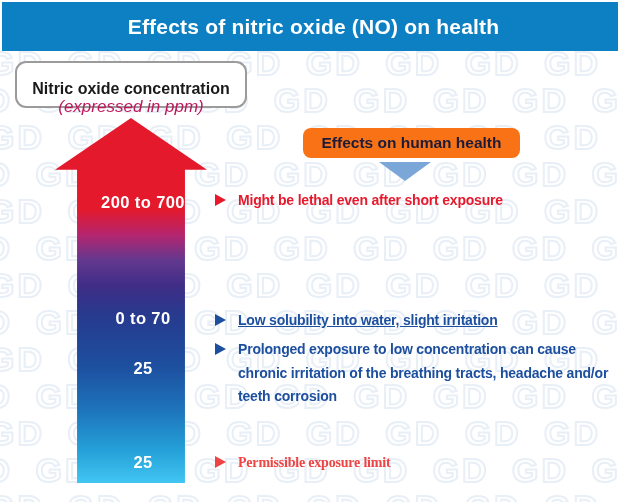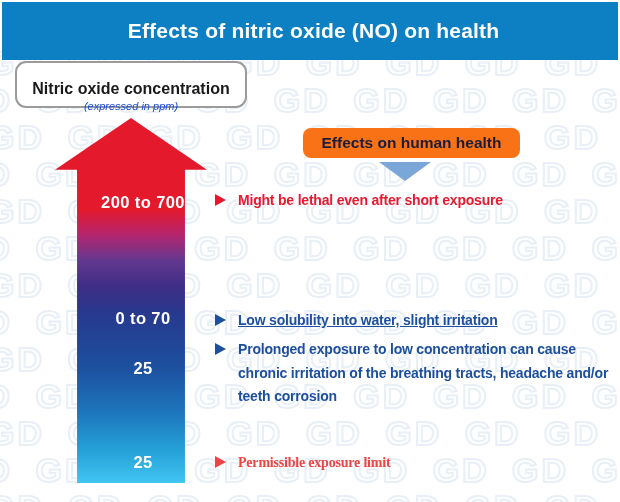--- a/index.html
+++ b/index.html
@@ -16,34 +16,34 @@
   .watermark { position:absolute; inset:0; z-index:0; overflow:hidden; }
   .wm-row {
     position:absolute; white-space:nowrap;
     font-weight:bold; font-size:34px; letter-spacing:3px; word-spacing:10px;
     color:transparent; -webkit-text-stroke:2px #e9eff7;
     user-select:none;
   }
 
   
   .header {
-    position:absolute; left:2px; right:2px; top:2px; height:58px;
+    position:absolute; left:2px; right:2px; top:2px; height:49px;
     background:#0d80c4; z-index:3;
     display:flex; align-items:center; justify-content:center;padding-left:7px;
   }
   .header-title { color:#ffffff; font-weight:bold; font-size:21px; letter-spacing:0.2px; }
 
   
   .conc-box {
     position:absolute; left:15px; top:61px; width:232px; height:47px;
     background:#ffffff; border:2px solid #9b9b9b; border-radius:11px; z-index:3;
     display:flex; flex-direction:column; align-items:center; justify-content:center;
   }
   .conc-title { font-size:16px; font-weight:bold; color:#1a1a1a; line-height:19px;margin-top:24px; }
-  .conc-sub   { font-size:11px; font-style:italic; color:#1d4ed8; line-height:17px; }
+  .conc-sub   { font-size:17px; font-style:italic; color:#be185d; line-height:17px; }
 
   
   .big-arrow {
     position:absolute; left:55px; top:118px; width:152px; height:365px; z-index:1;
     clip-path: polygon(50% 0%, 100% 14.2%, 85.5% 14.2%, 85.5% 100%, 14.5% 100%, 14.5% 14.2%, 0% 14.2%);
     background: linear-gradient(180deg,
       #e4192b 0%, #e4192b 25%,
       #b5256f 32%, #63388f 39%, #3f2d86 46%,
       #273a8e 54%, #1d4f9f 68%, #1d74ba 80%,
       #25a0d8 91%, #41c6f2 100%);

